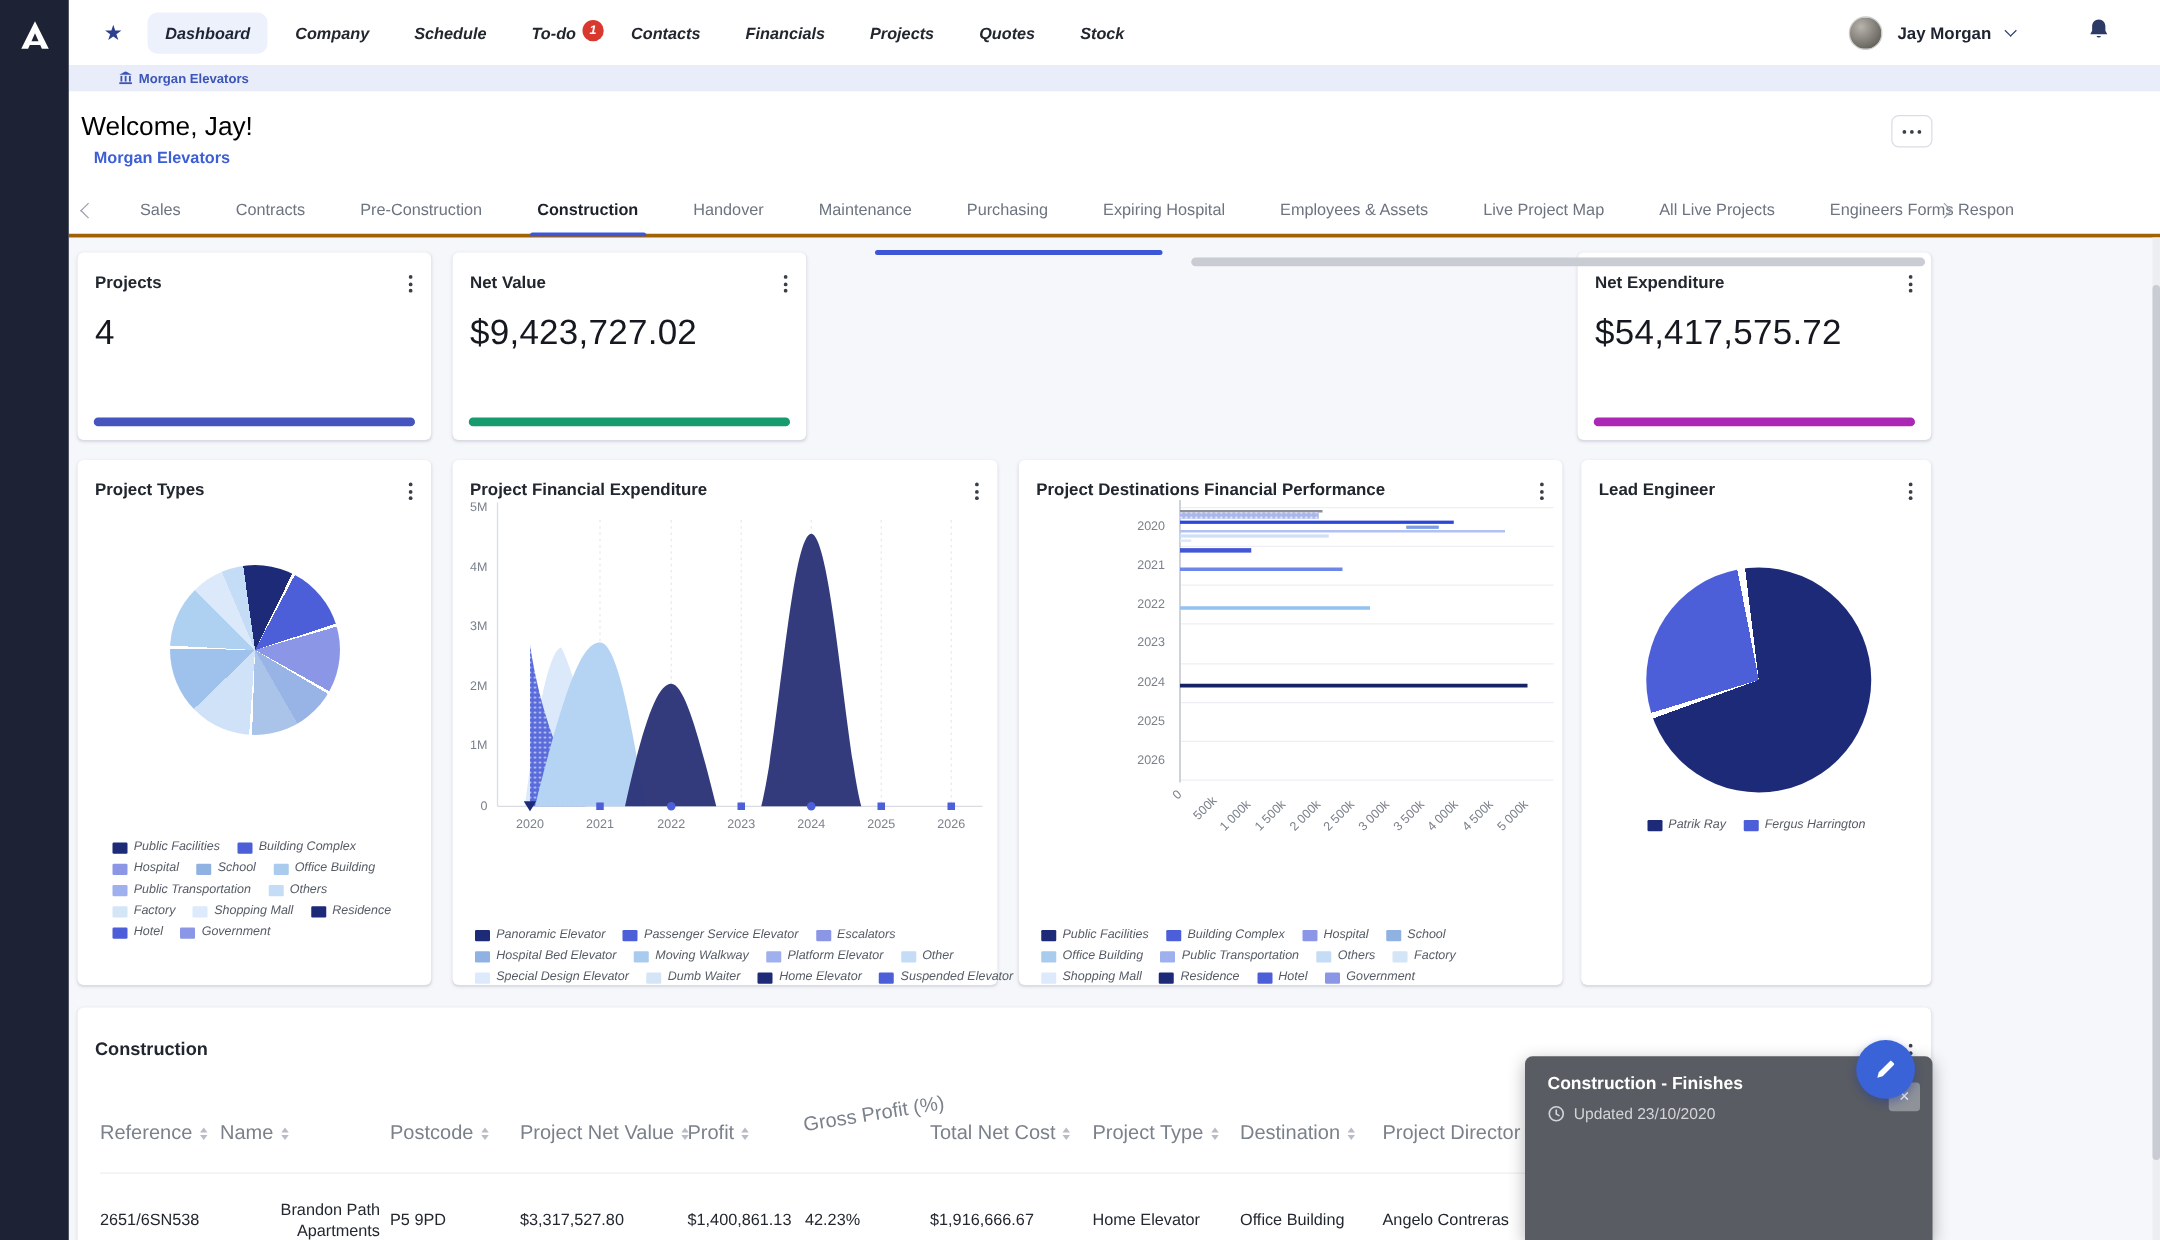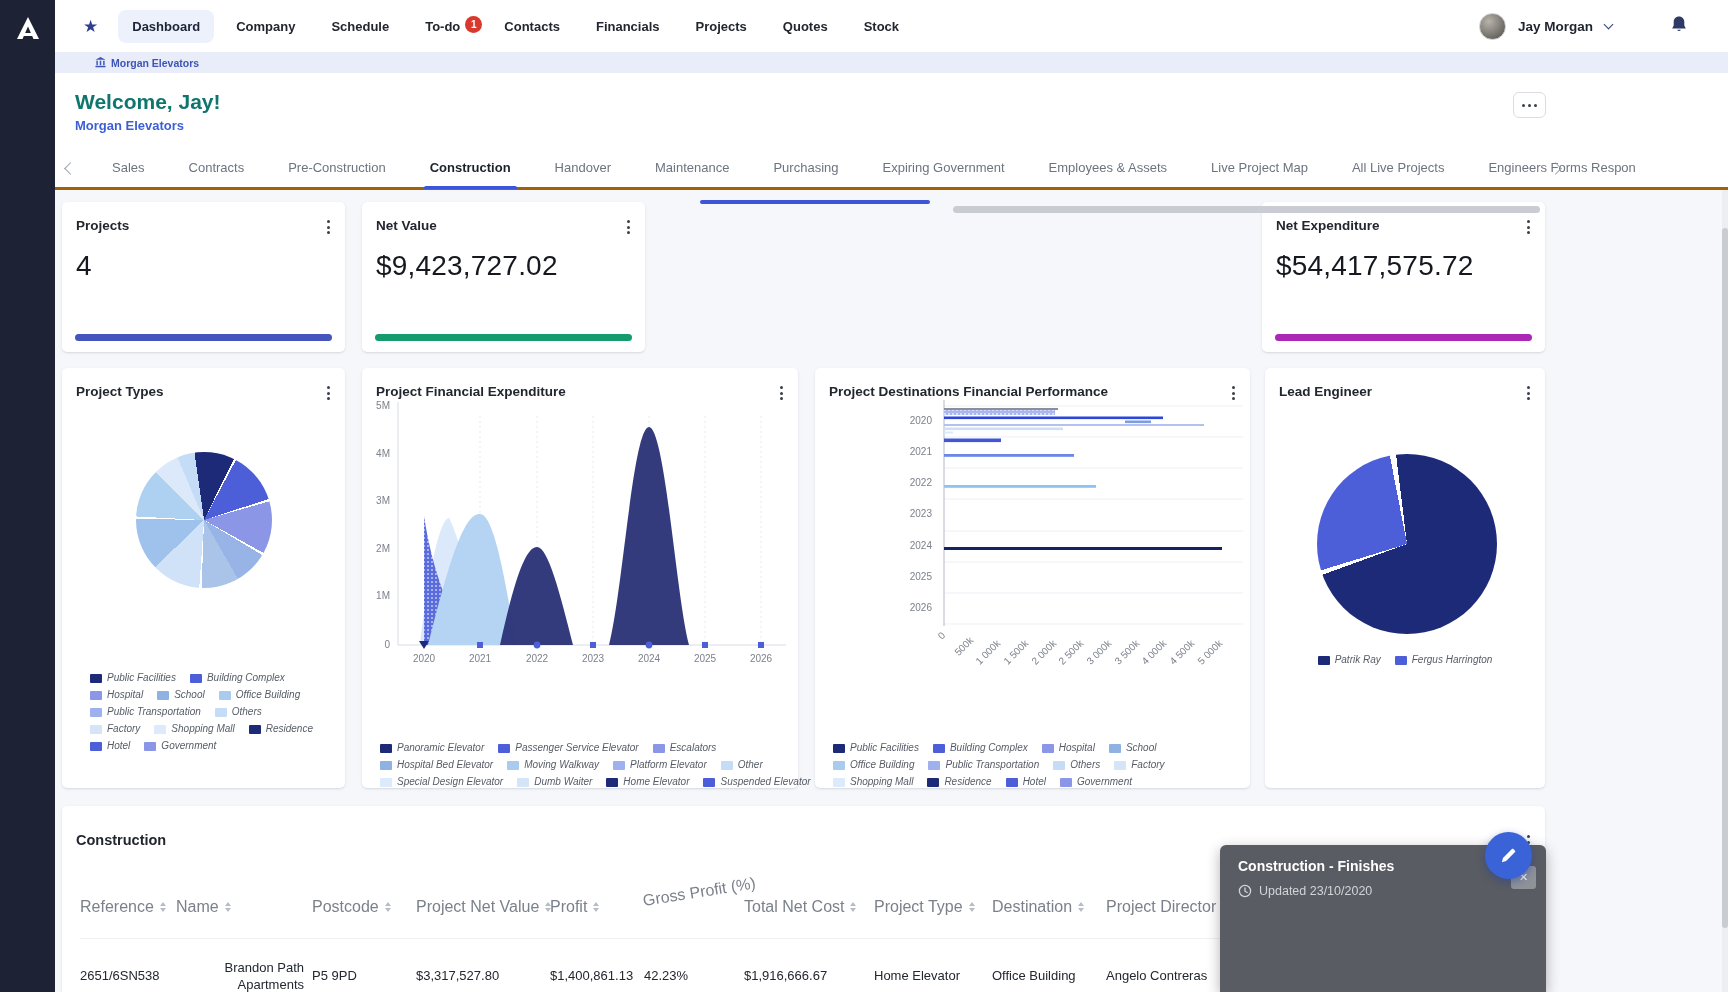--- a/index.html
+++ b/index.html
@@ -9,42 +9,42 @@
   .page { position:relative; width:1728px; height:992px; background:#f6f7fb; }
 
   
   .rail { left:0; top:0; width:55px; height:992px; background:#1d2335; z-index:30; }
   .logo { width:55px; height:55px; display:flex; align-items:center; justify-content:center; }
 
   
   .topbar { left:55px; top:0; width:1673px; height:52px; background:#fff; z-index:25;
     display:flex; align-items:center; }
   .star { margin-left:28px; color:#2e3f8f; font-size:17px; }
-  .nav { display:flex; align-items:center; gap:8px; margin-left:20px; }
+  .nav { display:flex; align-items:center; gap:8px; margin-left:20px;font-style:italic; }
   .nav-item { position:relative; padding:9px 14px; font-size:13px; font-weight:700;
     color:#22262e; border-radius:8px; cursor:pointer; white-space:nowrap; }
   .nav-item.active { background:#edf1fc; color:#1d2435; }
   .badge { position:absolute; top:6px; right:-8px; width:17px; height:17px; border-radius:50%;
     background:#d8382e; color:#fff; font-size:10px; font-weight:700;
     display:flex; align-items:center; justify-content:center; }
   .userbox { position:absolute; right:40px; top:0; height:52px; display:flex; align-items:center; gap:12px; }
   .avatar { width:27px; height:27px; border-radius:50%;
     background:radial-gradient(circle at 35% 30%, #b8b4ac, #6d6a64 70%, #4c4a46); border:1px solid #ccc; }
   .uname { font-size:13.5px; font-weight:700; color:#1e2330; }
   .chev { width:7px; height:7px; border-right:1.6px solid #31406f; border-bottom:1.6px solid #31406f;
     transform:rotate(45deg); margin-top:-3px; }
   .bell { margin-left:46px; }
 
   
   .crumb { left:55px; top:52px; width:1673px; height:21px; background:#e8edf9; z-index:24;
     display:flex; align-items:center; gap:5px; padding-left:40px; }
   .crumb span { font-size:10.5px; color:#3c55b7; font-weight:600; }
 
   
-  .welcome { left:75px; top:90px; font-size:21px; font-weight:700; color:#0f766e; z-index:5;}
+  .welcome { left:65px; top:90px; font-size:21px; font-weight:400; color:#000000; z-index:5;}
   .companylink { left:75px; top:118px; font-size:13px; font-weight:600; color:#3d5fd6; cursor:pointer; z-index:5;}
   .morebtn { left:1513px; top:92px; width:33px; height:26px; border:1px solid #dadde4; border-radius:6px;
     background:#fff; display:flex; align-items:center; justify-content:center; gap:3px; cursor:pointer; z-index:5;}
   .morebtn i, .kebab i { display:block; width:3px; height:3px; border-radius:50%; background:#3a3f47; }
   .whitebg { left:55px; top:73px; width:1673px; height:117px; background:#fff; }
 
   
   .tabsbar { left:55px; top:148px; width:1673px; height:42px; background:#fff;
     border-bottom:3px solid #a16207; display:flex; align-items:center; gap:44px; padding-left:57px; z-index:6;}
   .tab { font-size:13px; color:#6d7480; cursor:pointer; white-space:nowrap; position:relative;
@@ -186,21 +186,21 @@
     </div>
 
   <div class="abs tabsbar">
     <div class="tab">Sales</div>
     <div class="tab">Contracts</div>
     <div class="tab">Pre-Construction</div>
     <div class="tab active">Construction</div>
     <div class="tab">Handover</div>
     <div class="tab">Maintenance</div>
     <div class="tab">Purchasing</div>
-    <div class="tab">Expiring Government</div>
+    <div class="tab">Expiring Hospital</div>
     <div class="tab">Employees &amp; Assets</div>
     <div class="tab">Live Project Map</div>
     <div class="tab">All Live Projects</div>
     <div class="tab">Engineers Forms Respon</div>
   </div>
   <div class="abs edge-chev edge-left"></div>
   <div class="abs edge-chev edge-right"></div>
   <div class="abs tab-scroll"></div>
   <div class="abs h-scroll"></div>
   <div class="abs v-track"></div>

